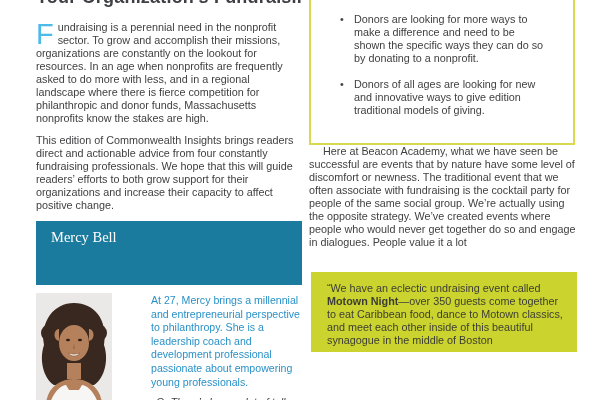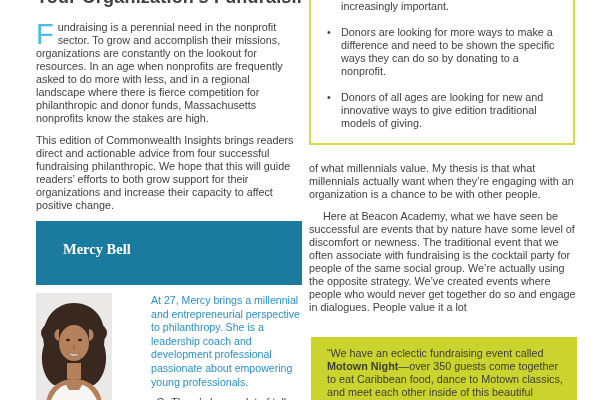--- a/index.html
+++ b/index.html
@@ -23,38 +23,38 @@
     float:left;color:#4cbbe7;font-size:29px;line-height:24px;font-weight:normal;
     padding-right:4px;padding-top:1px;
   }
   .indent{text-indent:14px;}
 
   
   .profile-card{
     margin-top:5px;width:266px;height:64px;background:#1b7b9e;color:#ffffff;
     box-sizing:border-box;padding:9px 10px 0 15px;
   }
-  .profile-name{font-family:"Liberation Serif",serif;font-weight:bold;font-size:14.5px;line-height:15px;margin:12px;}
+  .profile-name{font-family:"Liberation Serif",serif;font-weight:normal;font-size:14.5px;line-height:15px;margin:0;}
   .profile-role{font-size:10.5px;line-height:12.5px;margin:2px 0 0 0;}
 
   
   .photo-row{margin-top:8px;display:flex;align-items:flex-start;}
   .photo{width:76px;height:110px;flex:0 0 auto;overflow:hidden;}
   .bio-wrap{margin-left:38px;width:158px;}
   .bio{margin:1px;font-size:10.6px;line-height:13.6px;color:#2a91c8;}
   .q-line{margin:7px 0 0 6px;font-size:10.8px;line-height:13px;font-style:italic;color:#414042;white-space:nowrap;}
 
   
   .callout{
     box-sizing:border-box;margin-top:-52px;width:266px;height:197px;
     border:2px solid #d9d94f;background:#ffffff;
     padding:50px 16px 0 16px;overflow:hidden;
   }
   .callout-cont{margin:0 0 0 14px;font-size:10.8px;line-height:13px;}
-  .callout ul{list-style:none;margin:0;padding:0;}
+  .callout ul{list-style:none;margin:13px;padding:0;}
   .callout li{
     position:relative;margin-top:13px;padding-left:14px;font-size:10.8px;line-height:13px;
   }
   .callout li::before{content:"\2022";position:absolute;left:0;top:0;}
 
   .right-body{margin-top:17px;}
 
   
   .quote-box{
     box-sizing:border-box;margin-top:23px;margin-left:2px;width:266px;height:80px;
@@ -67,21 +67,21 @@
 <body>
 
 <div id="page">
 
   <div class="col-left">
 
     <h1 class="headline">Your Organization's Fundraising</h1>
 
     <p class="body-p"><span class="dropcap">F</span><span>undraising is a perennial need in the nonprofit sector. To grow and accomplish their missions, organizations are constantly on the lookout for resources. In an age when nonprofits are frequently asked to do more with less, and in a regional landscape where there is fierce competition for philanthropic and donor funds, Massachusetts nonprofits know the stakes are high.</span></p>
 
-    <p class="body-p">This edition of Commonwealth Insights brings readers direct and actionable advice from four successful fundraising philanthropic. We hope that this will guide readers’ efforts to both grow support for their organizations and increase their capacity to affect positive change.</p>
+    <p class="body-p">This edition of Commonwealth Insights brings readers direct and actionable advice from four constantly fundraising professionals. We hope that this will guide readers’ efforts to both grow support for their organizations and increase their capacity to affect positive change.</p>
 
     <div class="profile-card">
       <p class="profile-name">Mercy Bell</p>
     </div>
 
     <div class="photo-row">
       <div class="photo">
         <svg width="76" height="110" viewBox="0 0 76 110" xmlns="http://www.w3.org/2000/svg">
           <rect x="0" y="0" width="76" height="110" fill="#ebe9e7"></rect>
 
@@ -111,30 +111,28 @@
         <p class="bio">At 27, Mercy brings a millennial and entrepreneurial perspective to philanthropy. She is a leadership coach and development professional passionate about empowering young professionals.</p>
         <p class="q-line">Q: There’s been a lot of talk</p>
       </div>
     </div>
 
   </div>
 
   <div class="col-right">
 
     <div class="callout">
-      <p class="callout-cont">increasingly important.</p>
       <ul>
         <li>Donors are looking for more ways to make a difference and need to be shown the specific ways they can do so by donating to a nonprofit.</li>
         <li>Donors of all ages are looking for new and innovative ways to give edition traditional models of giving.</li>
       </ul>
     </div>
 
-    <p class="body-p right-body">of what millennials value. My thesis is that what millennials actually want when they’re engaging with an organization is a chance to be with other people.</p>
 
     <p class="body-p indent">Here at Beacon Academy, what we have seen be successful are events that by nature have some level of discomfort or newness. The traditional event that we often associate with fundraising is the cocktail party for people of the same social group. We’re actually using the opposite strategy. We’ve created events where people who would never get together do so and engage in dialogues. People value it a lot</p>
 
     <div class="quote-box">
-      <span>“We have an eclectic fundraising event called </span><b>Motown Night</b><span>—over 350 guests come together to eat Caribbean food, dance to Motown classics, and meet each other inside of this beautiful synagogue in the middle of Boston</span>
+      <span>“We have an eclectic undraising event called </span><b>Motown Night</b><span>—over 350 guests come together to eat Caribbean food, dance to Motown classics, and meet each other inside of this beautiful synagogue in the middle of Boston</span>
     </div>
 
   </div>
 
 </div>
 
 </body></html>

